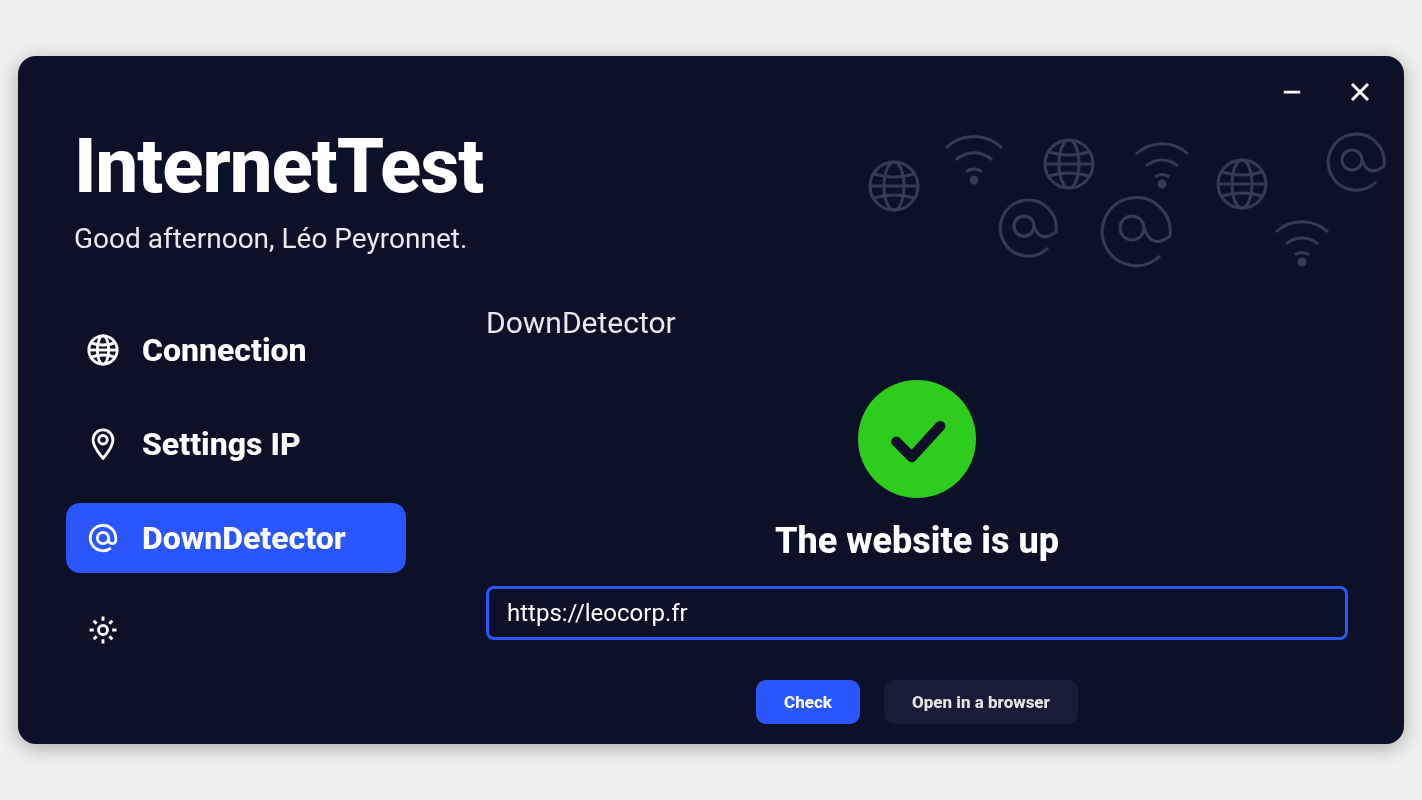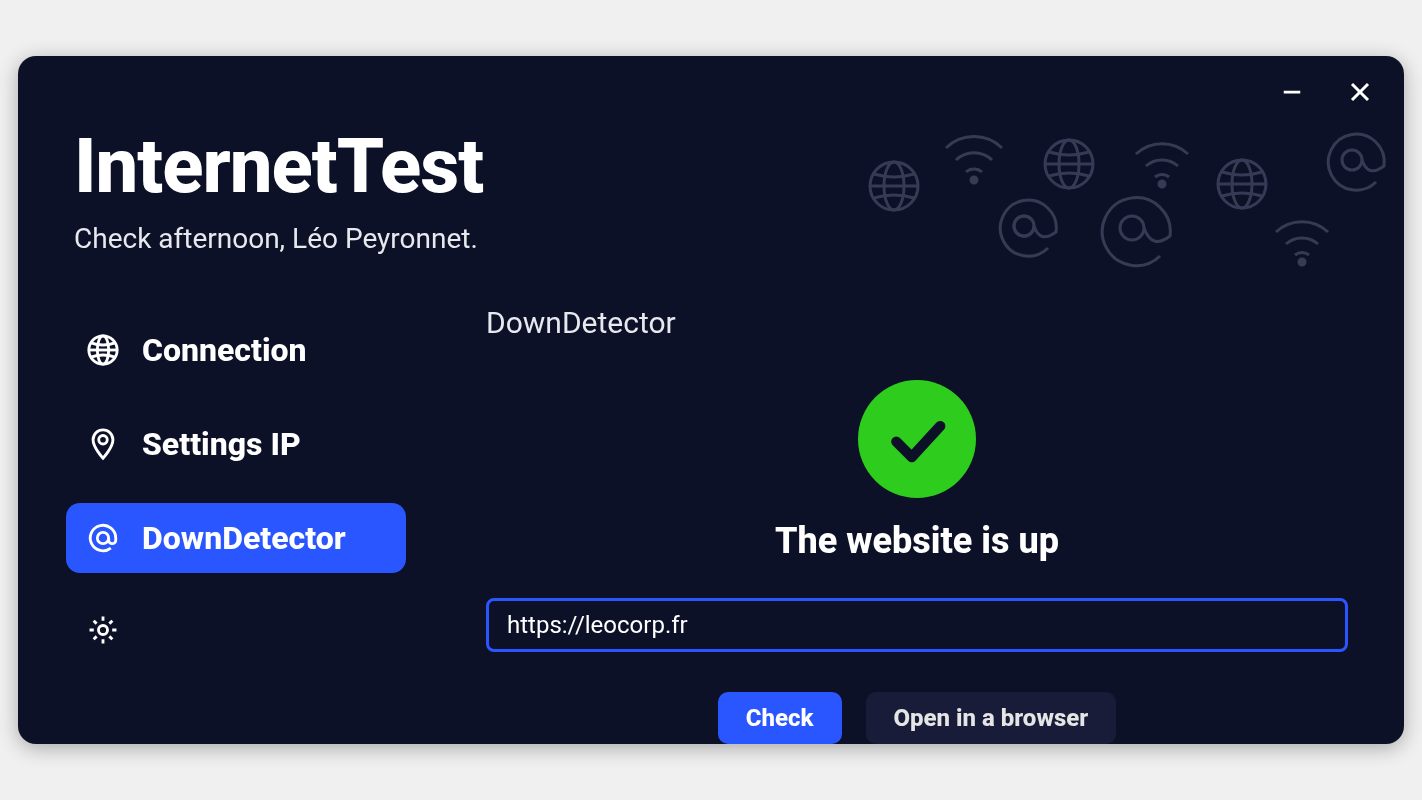--- a/index.html
+++ b/index.html
@@ -129,40 +129,40 @@
     display: flex;
     align-items: center;
     justify-content: center;
   }
   .status-text {
     font-size: 36px;
     font-weight: 800;
   }
   .url-input {
     width: 100%;
-    margin-top: 14px;
+    margin-top: 2px;
     background: #0d1128;
     border: 3px solid #2a56ff;
     border-radius: 8px;
     padding: 10px 18px;
     font-size: 24px;
     color: #fff;
     outline: none;
     font-family: inherit;
   }
   .actions {
     display: flex;
     justify-content: center;
     gap: 24px;
     margin-top: 40px;
   }
   .btn {
     padding: 12px 28px;
     border-radius: 10px;
-    font-size: 24px;
+    font-size: 17px;
     font-weight: 800;
     cursor: pointer;
     border: none;
     font-family: inherit;
   }
   .btn-primary {
     background: #2a56ff;
     color: #fff;
   }
   .btn-secondary {
@@ -249,21 +249,21 @@
 
       <g transform="translate(488,44)">
           <circle cx="0" cy="0" r="10"></circle>
           <path d="M10,0 q6,18 22,6 a28,28 0 1 0 -8,16"></path>
         </g>
     </g>
   </svg>
 
   <div class="header">
     <div class="app-title">InternetTest</div>
-    <div class="greeting">Check afternoon, Léo Peyronnet.</div>
+    <div class="greeting">Good afternoon, Léo Peyronnet.</div>
   </div>
 
   <div class="body">
 
     <div class="sidebar">
 
       <div class="nav-item">
         <span class="nav-icon">
           <svg width="34" height="34" viewBox="0 0 24 24" fill="none" stroke="currentColor" stroke-width="2">
               <circle cx="12" cy="12" r="10"></circle>

